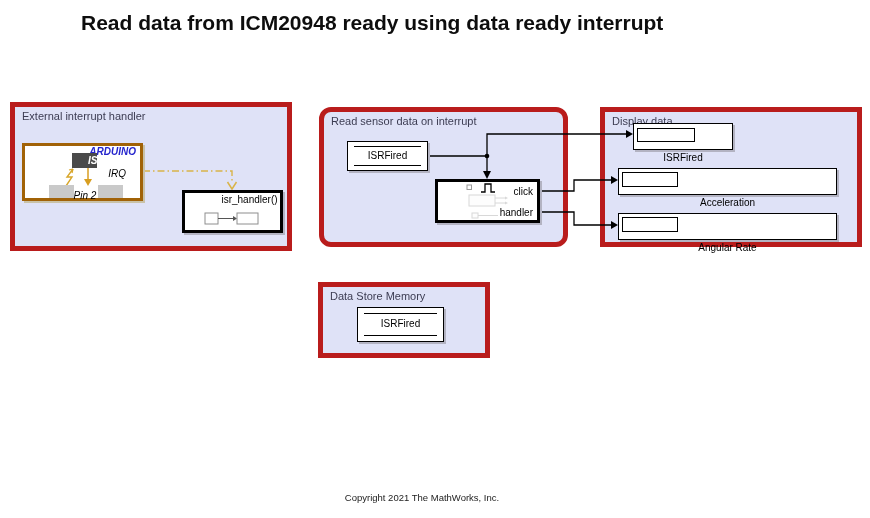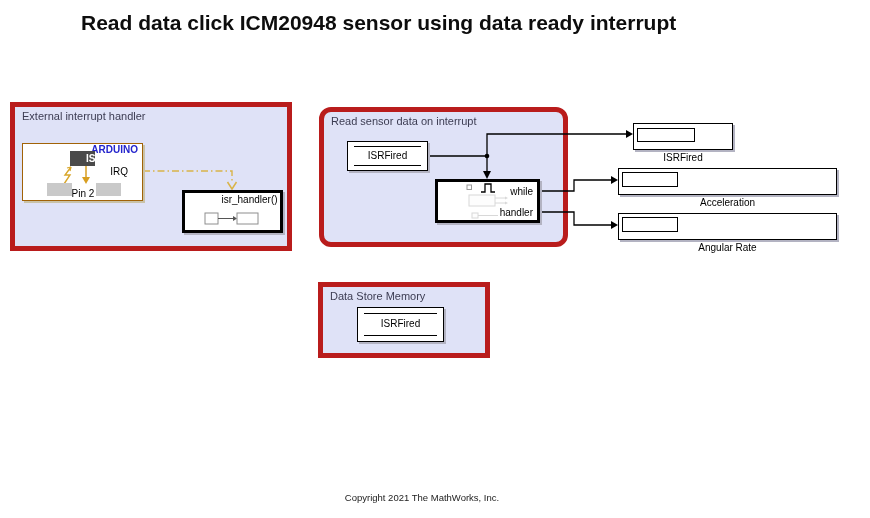--- a/index.html
+++ b/index.html
@@ -13,21 +13,21 @@
   .area-title{position:absolute;left:7px;top:3px;font-size:11px;color:#3c3c52;white-space:nowrap;}
 
   .blk{position:absolute;background:#ffffff;}
   .shadow1{box-shadow:2px 2px 0 #b3b3c2;}
   .thin-border{border:1.5px solid #000;}
   .thick-border{border:3px solid #000;}
 
   .blk-label{font-size:10px;color:#000;white-space:nowrap;}
 
   
-  #arduino{left:22px;top:143px;width:121px;height:58px;border:1px solid #a16207;box-shadow:2px 2px 0 #c9c2a8;}
+  #arduino{left:22px;top:143px;width:121px;height:58px;border:3px solid #a16207;box-shadow:2px 2px 0 #c9c2a8;font-style:italic;}
   .arduino-brand{position:absolute;right:4px;top:0px;font-size:10px;font-weight:bold;color:#2424cc;}
   .isr-chip{position:absolute;left:47px;top:7px;width:25px;height:15px;background:#4a4a4a;color:#fff;
             font-size:10px;font-weight:bold;text-align:center;line-height:15px;padding-left:16px;}
   .gray-pad{position:absolute;width:25px;height:13px;background:#c9c9c9;top:39px;}
   .pin-label{position:absolute;left:29px;width:62px;top:44px;text-align:center;font-size:10px;}
   .irq-label{position:absolute;right:14px;top:22px;font-size:10px;}
 
   
   #isr-handler{left:182px;top:190px;width:101px;height:43px;}
   #isr-handler .blk-label{position:absolute;left:0;right:0;top:1px;text-align:center;padding-left:34px;}
@@ -55,27 +55,30 @@
   #copyright{position:absolute;left:422px;top:492px;transform:translateX(-50%);font-size:9.5px;color:#222;white-space:nowrap;}
 
   svg.overlay{position:absolute;left:0;top:0;pointer-events:none;}
   .inner-svg{position:absolute;left:0;top:0;}
 </style>
 </head>
 <body>
 
 <div id="canvas">
 
-  <div class="page-title">Read data click ICM20948 sensor using data ready interrupt</div>
+  <div class="page-title">Read data from ICM20948 ready using data ready interrupt</div>
 
   <div class="area" style="left:10px;top:102px;width:282px;height:149px;">
     <div class="area-title">External interrupt handler</div>
   </div>
   <div class="area" style="left:319px;top:107px;width:249px;height:140px;border-radius:12px;">
     <div class="area-title">Read sensor data on interrupt</div>
+  </div>
+  <div class="area" style="left:600px;top:107px;width:262px;height:140px;">
+    <div class="area-title">Display data</div>
   </div>
   <div class="area" style="left:318px;top:282px;width:172px;height:76px;">
     <div class="area-title">Data Store Memory</div>
   </div>
 
   <svg class="overlay" width="870" height="518">
 
     <path d="M143,171 H232 V183" stroke="#d9b44a" stroke-width="1.4" fill="none" stroke-dasharray="7 3 1.5 3"></path>
     <path d="M227.5,182 L232,189 L236.5,182" stroke="#d9b44a" stroke-width="1.5" fill="none"></path>
 
@@ -131,21 +134,21 @@
       <rect x="29" y="3" width="4.5" height="4.5" fill="none" stroke="#9a9a9a" stroke-width="1"></rect>
       <path d="M43,10 H47 V2 H53 V10 H57" stroke="#000" stroke-width="1.3" fill="none"></path>
       <rect x="31" y="13" width="26" height="11" fill="#fdfdfd" stroke="#d8d8d8" stroke-width="1"></rect>
       <line x1="57" y1="16" x2="67" y2="16" stroke="#d8d8d8" stroke-width="1"></line>
       <polygon points="67,14.5 67,17.5 70,16" fill="#d8d8d8"></polygon>
       <line x1="57" y1="21" x2="67" y2="21" stroke="#d8d8d8" stroke-width="1"></line>
       <polygon points="67,19.5 67,22.5 70,21" fill="#d8d8d8"></polygon>
       <rect x="34" y="31" width="6" height="5" fill="#fdfdfd" stroke="#d8d8d8" stroke-width="1"></rect>
       <line x1="40" y1="33.5" x2="60" y2="33.5" stroke="#d8d8d8" stroke-width="1"></line>
     </svg>
-    <div class="port-label" style="top:4px;">while</div>
+    <div class="port-label" style="top:4px;">click</div>
     <div class="port-label" style="top:25px;">handler</div>
   </div>
 
   <div class="blk display-block shadow1" style="left:633px;top:123px;width:100px;height:27px;">
     <div class="display-value" style="width:58px;height:14px;"></div>
   </div>
   <div class="display-caption" style="left:633px;top:152px;width:100px;">ISRFired</div>
 
   <div class="blk display-block shadow1" style="left:618px;top:168px;width:219px;height:27px;">
     <div class="display-value" style="width:56px;height:15px;top:3px;"></div>

